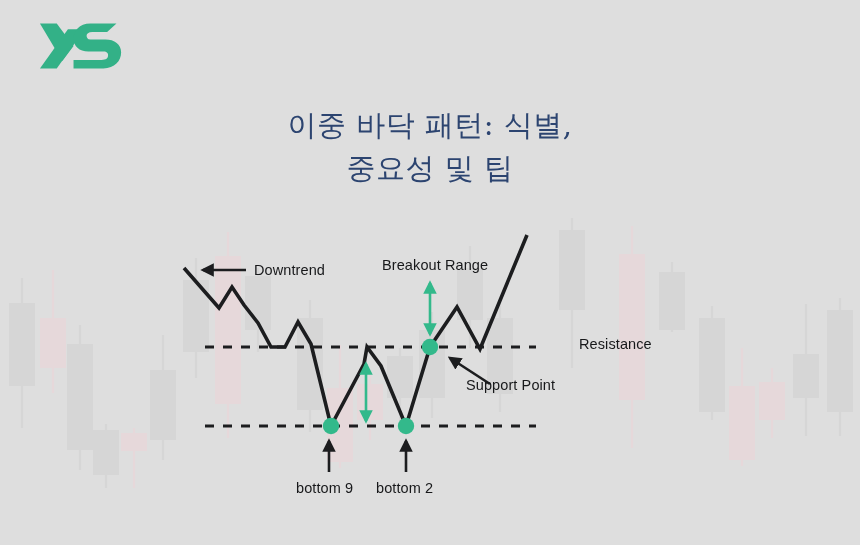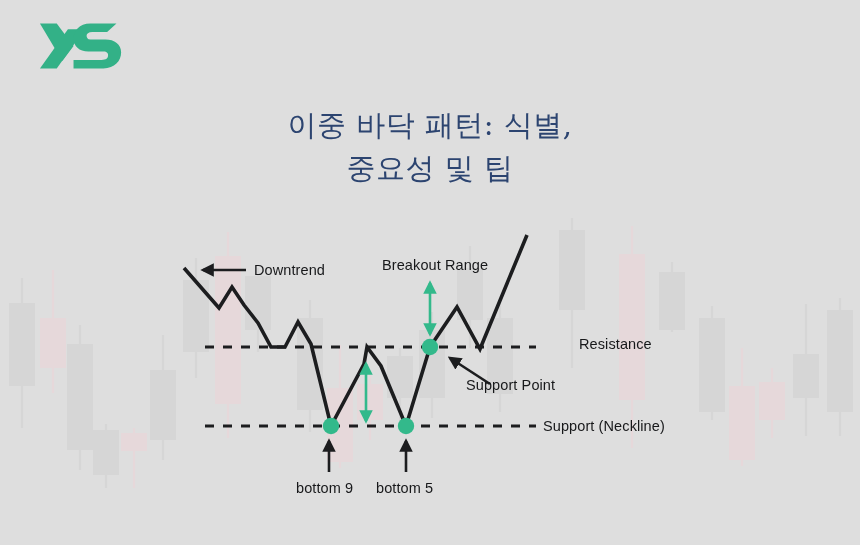--- a/index.html
+++ b/index.html
@@ -204,16 +204,15 @@
       <line x1="406" y1="472" x2="406" y2="441" stroke="#1c1d1f" stroke-width="2.6" marker-end="url(#ah-dark)"></line>
       <circle cx="331" cy="426" r="8.2" fill="#33b98b"></circle>
       <circle cx="406" cy="426" r="8.2" fill="#33b98b"></circle>
       <circle cx="430" cy="347" r="8.2" fill="#33b98b"></circle>
     </svg>
 
   <div class="dlabel" id="lbl-downtrend">Downtrend</div>
   <div class="dlabel" id="lbl-breakout-range">Breakout Range</div>
   <div class="dlabel" id="lbl-resistance">Resistance</div>
   <div class="dlabel" id="lbl-breakout-point">Support Point</div>
-  <div class="dlabel" id="lbl-support">Support (Neckline)</div>
   <div class="dlabel" id="lbl-bottom1">bottom 9</div>
-  <div class="dlabel" id="lbl-bottom2">bottom 5</div>
+  <div class="dlabel" id="lbl-bottom2">bottom 2</div>
 </div>
 
 </body></html>

